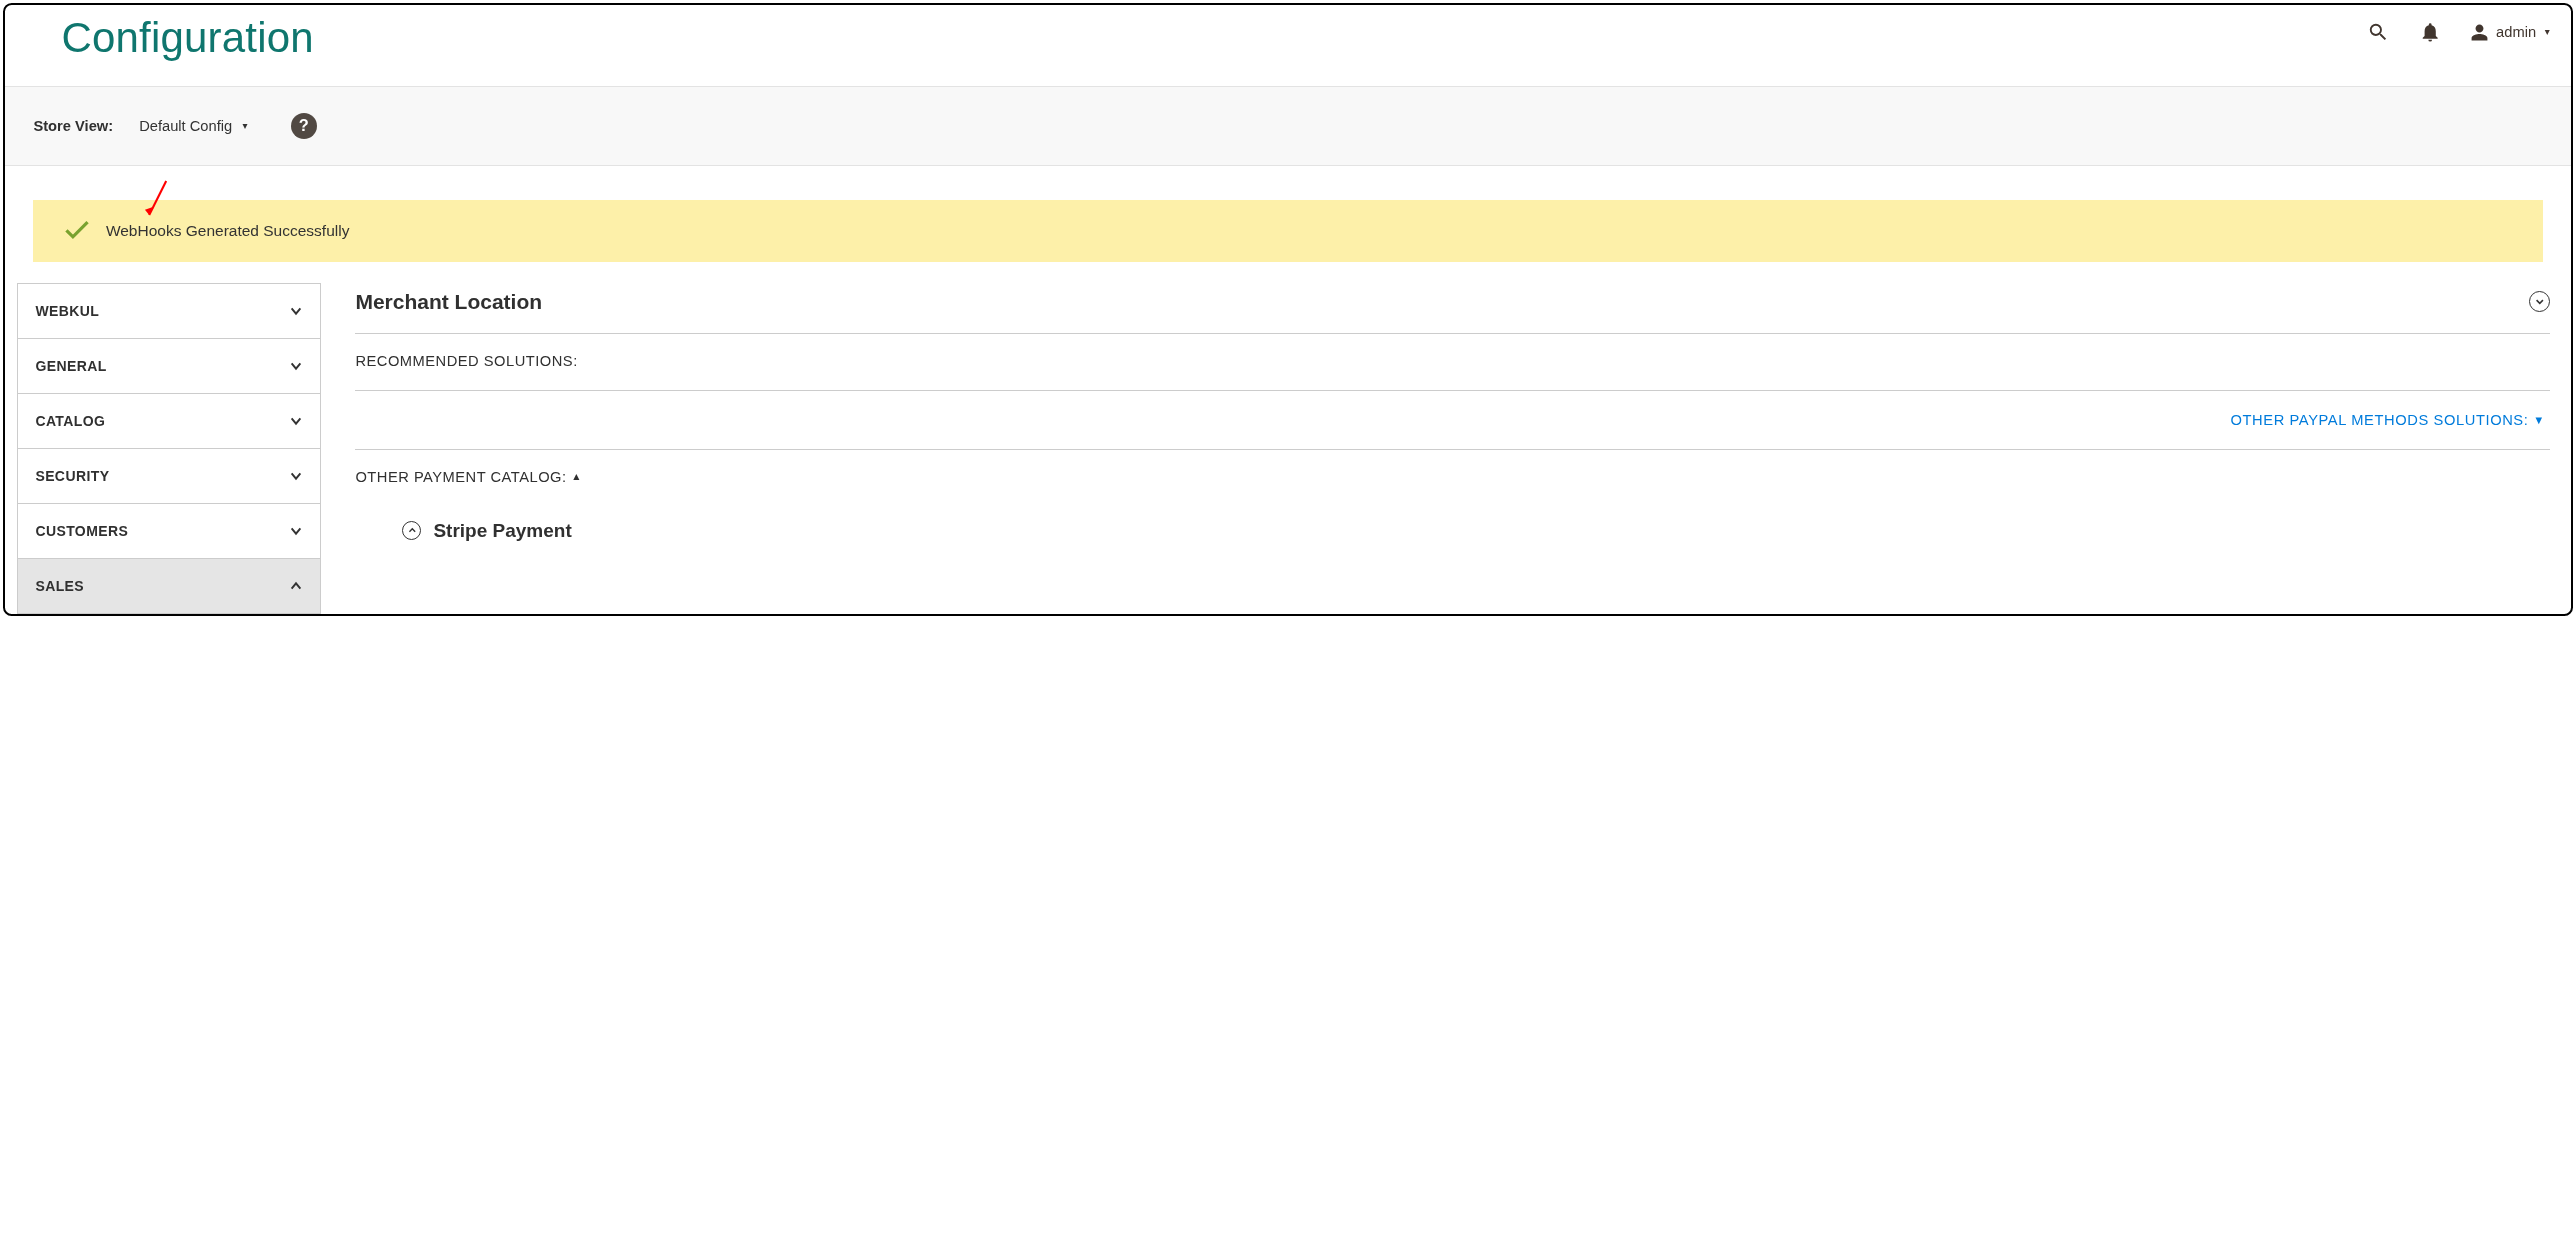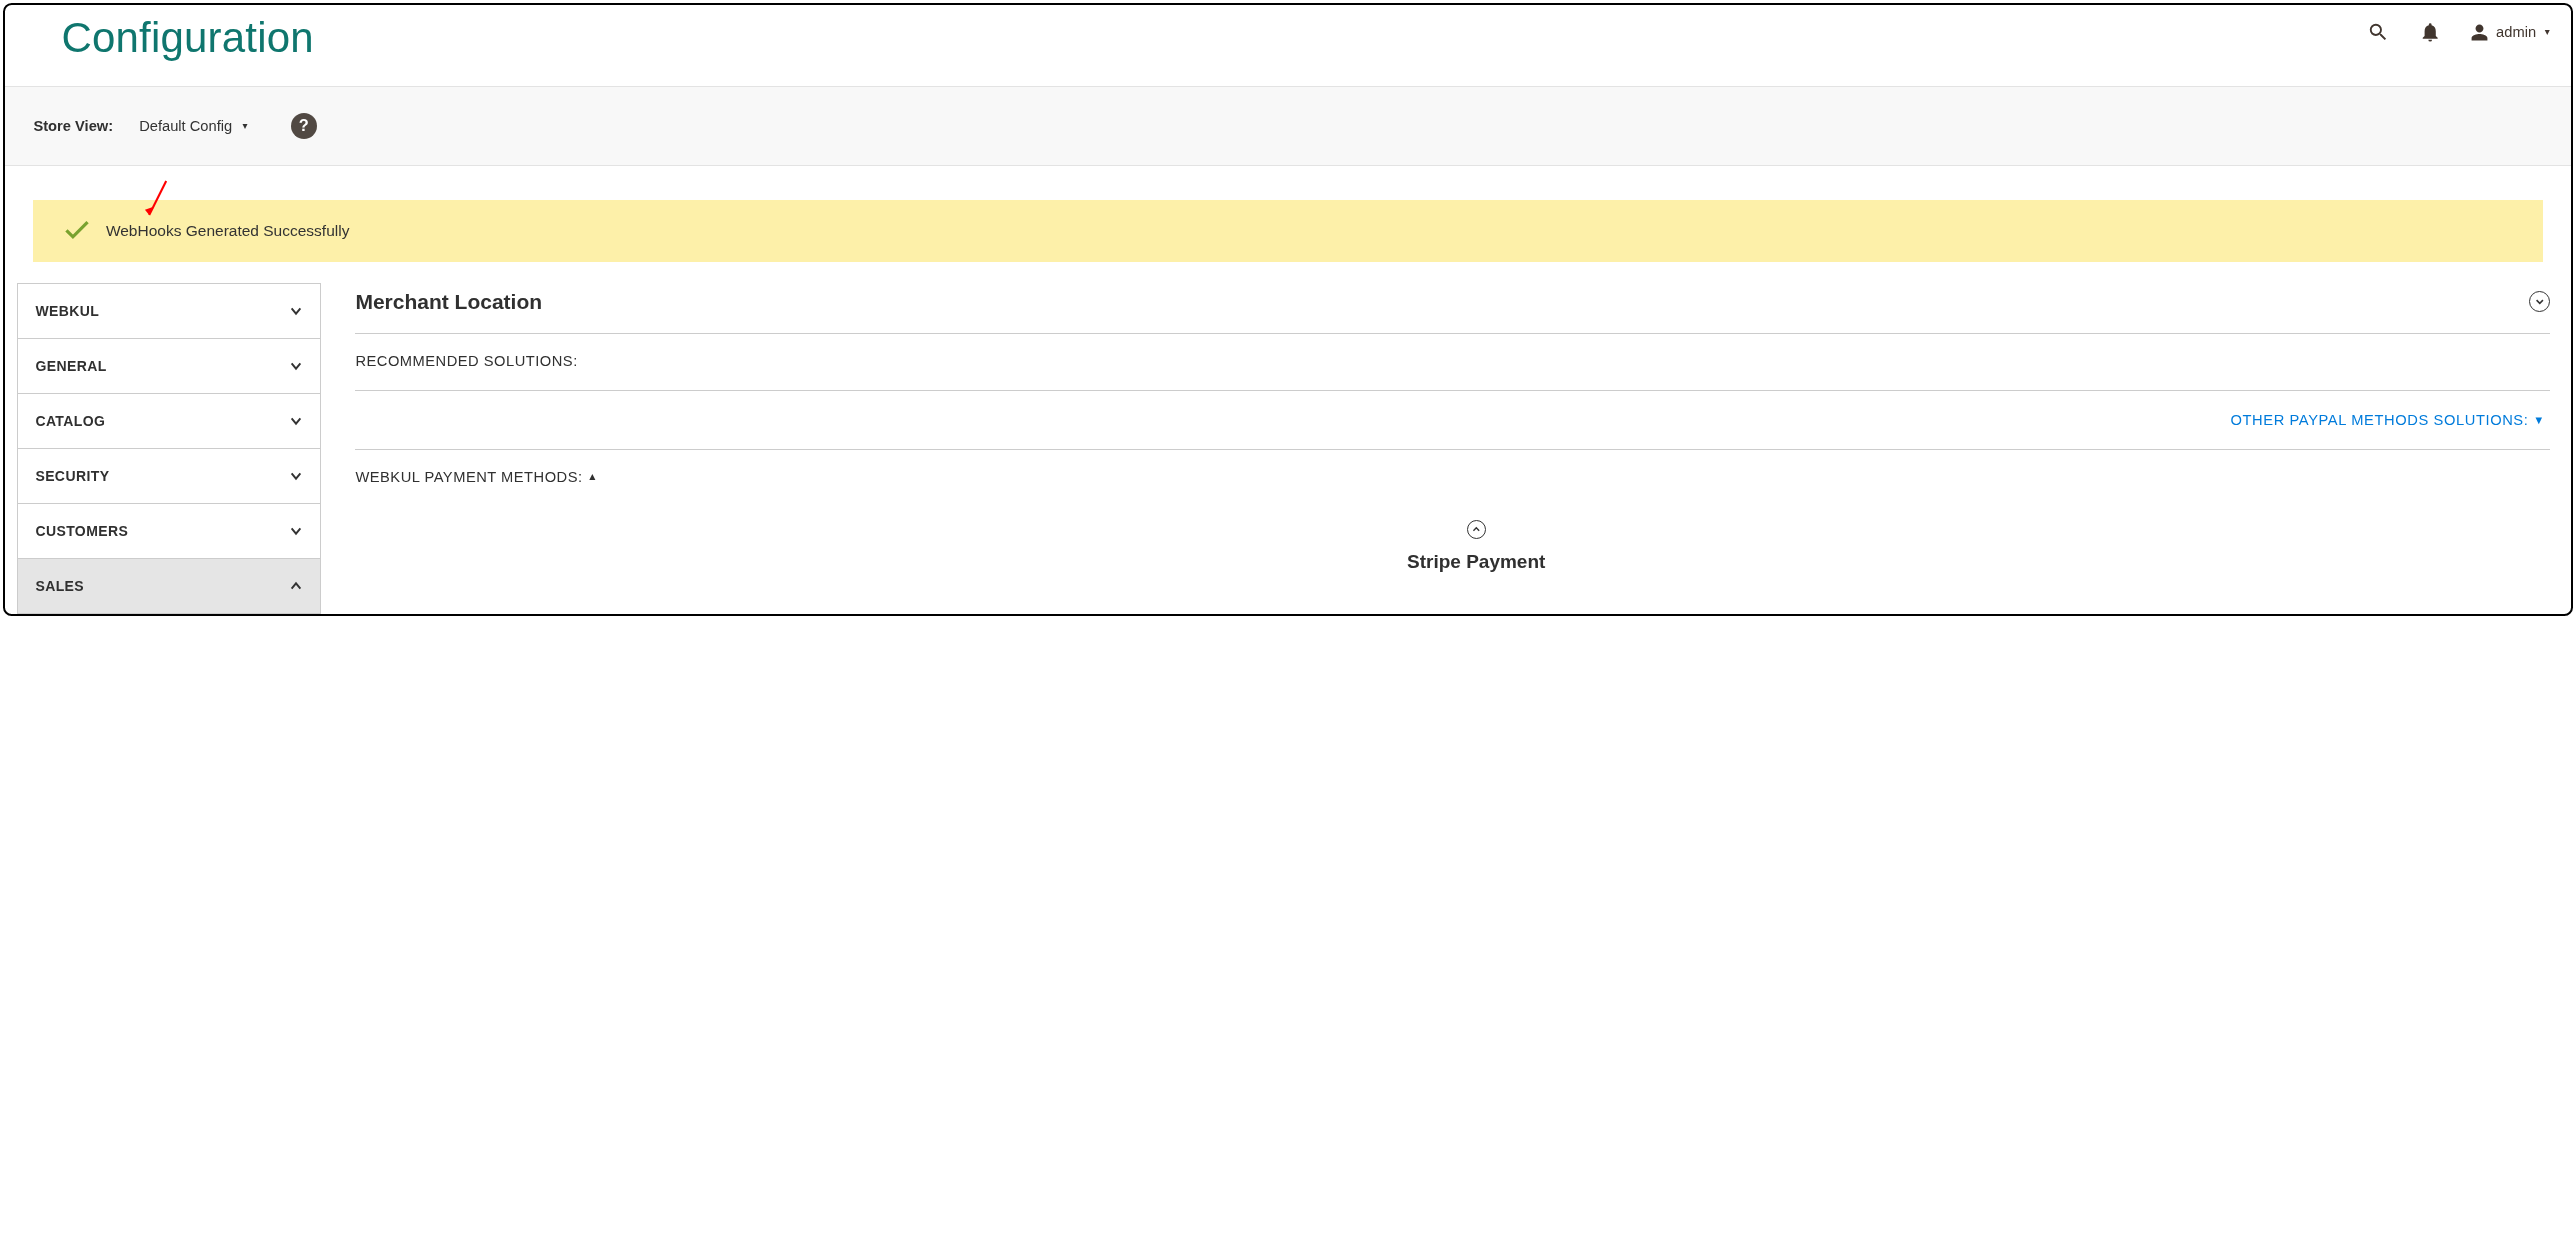--- a/index.html
+++ b/index.html
@@ -165,21 +165,20 @@
     padding: 19px 0 8.6px 0;
     font-size: 14.7px;
     letter-spacing: 0.5px;
     color: #303030;
   }
   .other-methods .up-tri { font-size: 10.3px; position: relative; top: -1.7px; }
 
   .stripe-row {
     display: flex; align-items: center; gap: 12px;
     padding: 26px 0 8.6px 47px;
-    flex-direction: column;
   }
   .stripe-row .title { font-size: 19px; font-weight: 700; color: #303030; }
   .circ-up {
     width: 19px; height: 19px; border: 1.4px solid #333; border-radius: 50%;
     display:inline-flex; align-items:center; justify-content:center; cursor:pointer;
   }
   .circ-up svg { width: 8.6px; height: 8.6px; stroke: #333; stroke-width: 2; fill: none; }
 
 </style>
 </head>
@@ -304,21 +303,21 @@
       <div class="subhead">RECOMMENDED SOLUTIONS:</div>
 
       <div class="paypal-row">
         <span class="paypal-link">
           <span>OTHER PAYPAL METHODS SOLUTIONS:</span>
           <span class="tri"> ▼</span>
         </span>
       </div>
 
       <div class="other-methods">
-        <span>WEBKUL PAYMENT METHODS:</span>
+        <span>OTHER PAYMENT CATALOG:</span>
         <span class="up-tri"> ▲</span>
       </div>
 
       <div class="stripe-row">
         <span class="circ-up">
           <svg viewBox="0 0 12 12">
               <polyline points="2,8 6,4 10,8"></polyline>
             </svg>
         </span>
         <span class="title">Stripe Payment</span>

